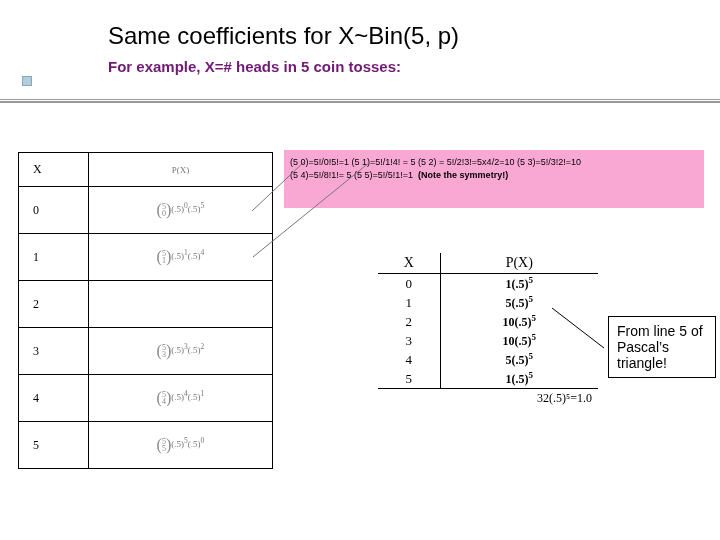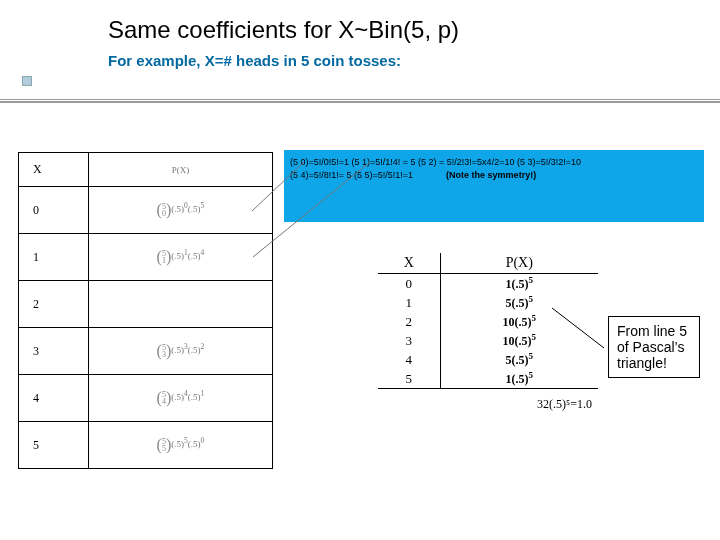--- a/index.html
+++ b/index.html
@@ -3,23 +3,23 @@
 <meta charset="utf-8">
 <style>
   * { box-sizing: border-box; margin: 0; padding: 0; }
   body {
     width: 720px; height: 540px;
     font-family: Arial, sans-serif;
     background: #fff;
     position: relative;
     overflow: hidden;
   }
-  .title-block { padding: 16px 0 4px 108px; }
+  .title-block { padding: 22px 0 4px 108px; }
   .title { font-size: 24px; color: #000; font-weight: 400; letter-spacing: 0; }
-  .subtitle { font-size: 15px; color: #0369a1; margin-top: 8px; font-weight: bold; }
+  .subtitle { font-size: 15px; color: #701a75; margin-top: 8px; font-weight: bold; }
   .underline {
     position: absolute; left: 0; top: 99px;
     width: 720px; height: 4px;
     border-top: 1px solid #999; border-bottom: 2px solid #999;
   }
   .bullet {
     position: absolute; left: 22px; top: 76px; width: 10px; height: 10px;
     background: #b3cce0; border: 1px solid #8aa;
   }
 
@@ -34,46 +34,46 @@
   }
   .left-table th { font-weight: 400; height: 34px; }
   .left-table .xcol { width: 70px; text-align: left; padding-left: 14px; }
   .left-table .pcol { width: 185px; text-align: center; color: #777; font-size: 9px; }
   .binom { display: inline-block; font-size: 8px; line-height: 7px; vertical-align: middle; color: #888; }
   .binom .n, .binom .k { display: block; text-align: center; }
   .paren { font-size: 16px; color: #888; vertical-align: middle; }
 
   
   .green-box {
-    position: absolute; left: 284px; top: 150px; width: 420px; height: 72px;
-    background: #0ea5e9; font-size: 9px; padding: 6px 6px;
+    position: absolute; left: 284px; top: 150px; width: 420px; height: 58px;
+    background: #f9a8d4; font-size: 9px; padding: 6px 6px;
     font-family: Arial, sans-serif; color: #000;
   }
   .green-box .row { white-space: nowrap; margin-bottom: 3px; }
   .gb { display: inline-block; vertical-align: middle; }
-  .symn { font-weight: bold; margin-left: 28px; }
+  .symn { font-weight: bold; }
 
   
   .right-fig {
     position: absolute; left: 378px; top: 253px; width: 220px;
     font-family: "Times New Roman", serif; font-size: 14px;
   }
   .right-fig table { border-collapse: collapse; width: 100%; }
   .right-fig th { font-weight: 400; border-bottom: 1px solid #000; padding: 2px 6px; text-align: center; }
   .right-fig td { padding: 1px 6px; text-align: center; font-size: 13px; }
   .right-fig .xc { border-right: 1px solid #000; width: 62px; }
   .right-fig .px { width: 158px; }
   .right-fig .pxcell { font-size: 12px; font-weight: bold; }
   .right-fig .sup { font-size: 9px; vertical-align: super; }
-  .right-fig .sumrow td { border-top: 1px solid #000; padding-top: 8px; }
+  .right-fig .sumrow td { border-top: 1px solid #000; padding-top: 2px; }
   .right-fig .sumrow .xc { border-right: none; }
 
   
   .note {
-    position: absolute; left: 608px; top: 316px; width: 92px;
+    position: absolute; left: 608px; top: 316px; width: 108px;
     border: 1px solid #000; padding: 6px 8px;
     font-size: 14px; font-family: Arial, sans-serif;
   }
 
   
   .connectors { position: absolute; left: 0; top: 0; width: 720px; height: 540px; pointer-events: none; }
 
 </style>
 </head>
 <body>

